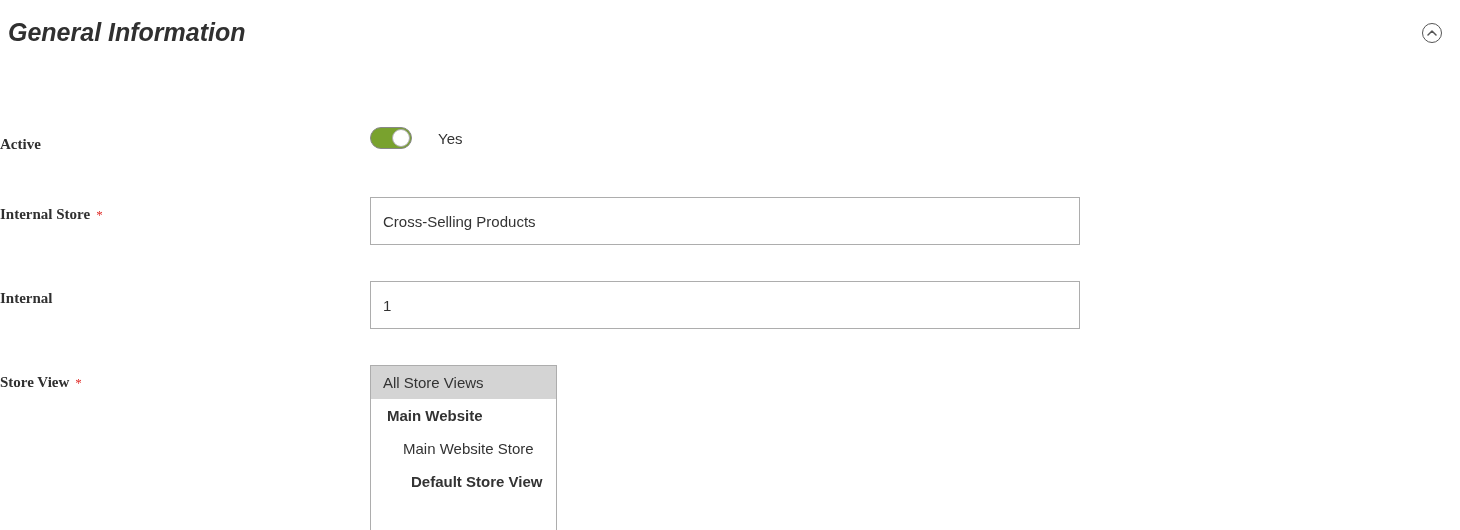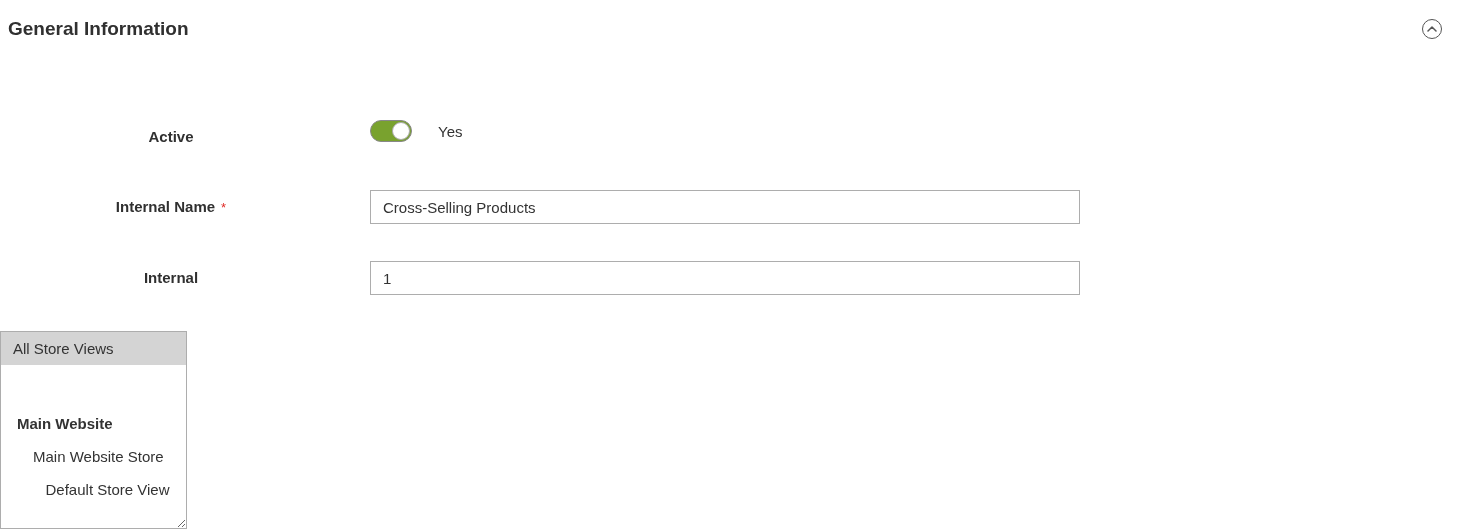--- a/index.html
+++ b/index.html
@@ -15,23 +15,24 @@
       color: #333;
       position: relative;
     }
     .section-header {
       display: flex;
       justify-content: space-between;
       align-items: center;
       padding: 18px 8px 0 8px;
     }
     .section-title {
-      font-size: 19px;
+      font-size: 25px;
       font-weight: 600;
       color: #303030;
+      font-style: italic;
     }
     .collapse-icon {
       width: 20px;
       height: 20px;
       border: 1.5px solid #555;
       border-radius: 50%;
       display: flex;
       align-items: center;
       justify-content: center;
       cursor: pointer;
@@ -44,27 +45,28 @@
     .form-container {
       padding-top: 80px;
     }
     .form-row {
       display: flex;
       align-items: flex-start;
       margin-bottom: 36px;
     }
     .form-label {
       width: 370px;
-      text-align: center;
+      text-align: left;
       padding-right: 28px;
       font-size: 15px;
       color: #303030;
       font-weight: 600;
       line-height: 34px;
       position: relative;
+      font-family: Liberation Serif, serif;
     }
     .form-label.required::after {
       content: '*';
       color: #e02b27;
       margin-left: 6px;
       font-size: 13px;
       font-weight: normal;
     }
     .form-control-area {
       display: flex;
@@ -93,21 +95,21 @@
       top: 1px;
       right: 1px;
       border: 1px solid #aaa;
     }
     .toggle-label {
       font-size: 15px;
       color: #333;
     }
     .text-input {
       width: 710px;
-      height: 34px;
+      height: 48px;
       border: 1px solid #adadad;
       padding: 0 12px;
       font-size: 15px;
       color: #333;
       font-family: inherit;
       outline: none;
     }
     .multiselect {
       width: 187px;
       height: 198px;
@@ -122,30 +124,28 @@
       padding: 8px 12px;
       cursor: pointer;
       color: #333;
     }
     .multiselect-option.selected {
       background: #d4d4d4;
     }
     .multiselect-option.group-level-1 {
       padding-left: 16px;
       font-weight: 700;
-      margin-top: 42px;
     }
     .multiselect-option.group-level-2 {
       padding-left: 32px;
       font-weight: 400;
     }
     .multiselect-option.group-level-3 {
       padding-left: 40px;
-      font-weight: 400;
-      text-align: center;
+      font-weight: 700;
     }
   </style>
 </head>
 <body>
 
 <div class="section-header">
   <div class="section-title">General Information</div>
   <div class="collapse-icon">
     <svg viewBox="0 0 10 10">
       <path d="M1 7 L5 3 L9 7" stroke="#555" stroke-width="1.5" fill="none" stroke-linecap="round" stroke-linejoin="round"></path>
@@ -161,34 +161,35 @@
       <div class="toggle-wrapper">
         <div class="toggle">
           <div class="toggle-knob"></div>
         </div>
         <span class="toggle-label">Yes</span>
       </div>
     </div>
   </div>
 
   <div class="form-row">
-    <div class="form-label required">Internal Name</div>
+    <div class="form-label required">Internal Store</div>
     <div class="form-control-area">
       <input type="text" class="text-input" value="Cross-Selling Products" style="">
     </div>
   </div>
 
   <div class="form-row">
     <div class="form-label">Internal</div>
     <div class="form-control-area">
       <input type="text" class="text-input" value="1" style="">
     </div>
   </div>
 
   <div class="form-row">
+    <div class="form-label required">Store View</div>
     <div class="form-control-area">
       <div class="multiselect">
         <div class="multiselect-option selected">All Store Views</div>
         <div class="multiselect-option group-level-1">Main Website</div>
         <div class="multiselect-option group-level-2">Main Website Store</div>
         <div class="multiselect-option group-level-3">Default Store View</div>
       </div>
     </div>
   </div>
 

